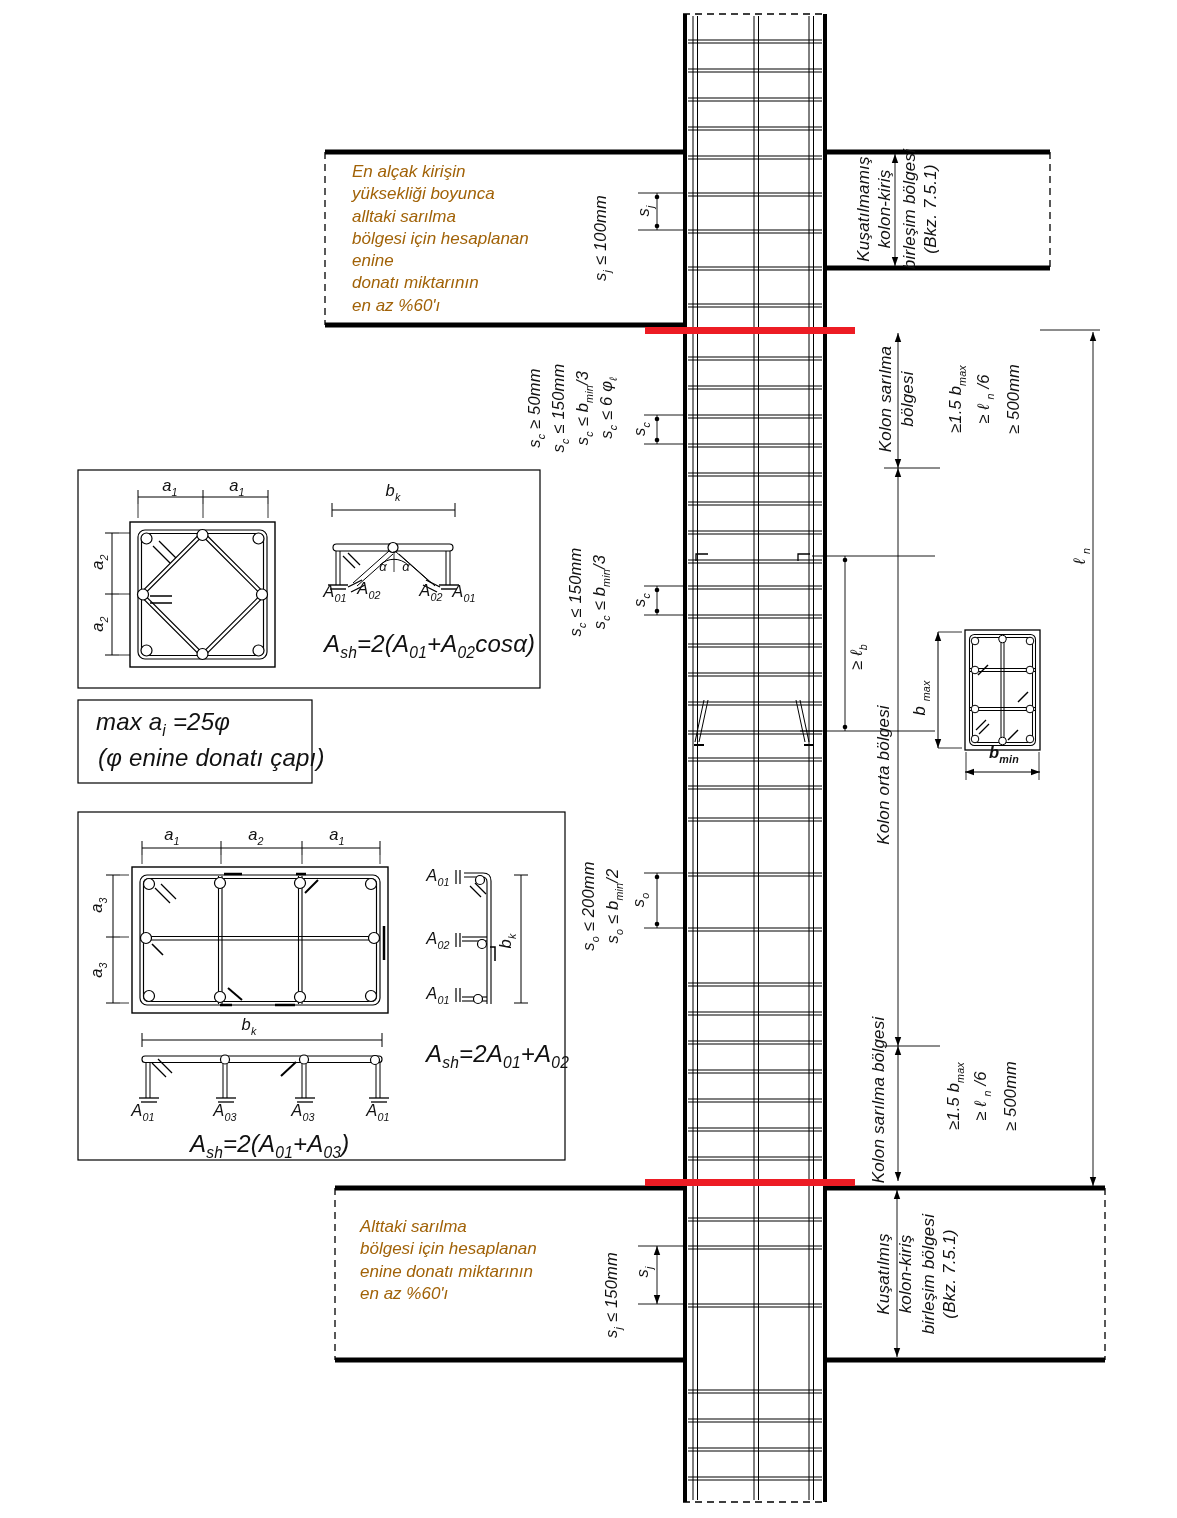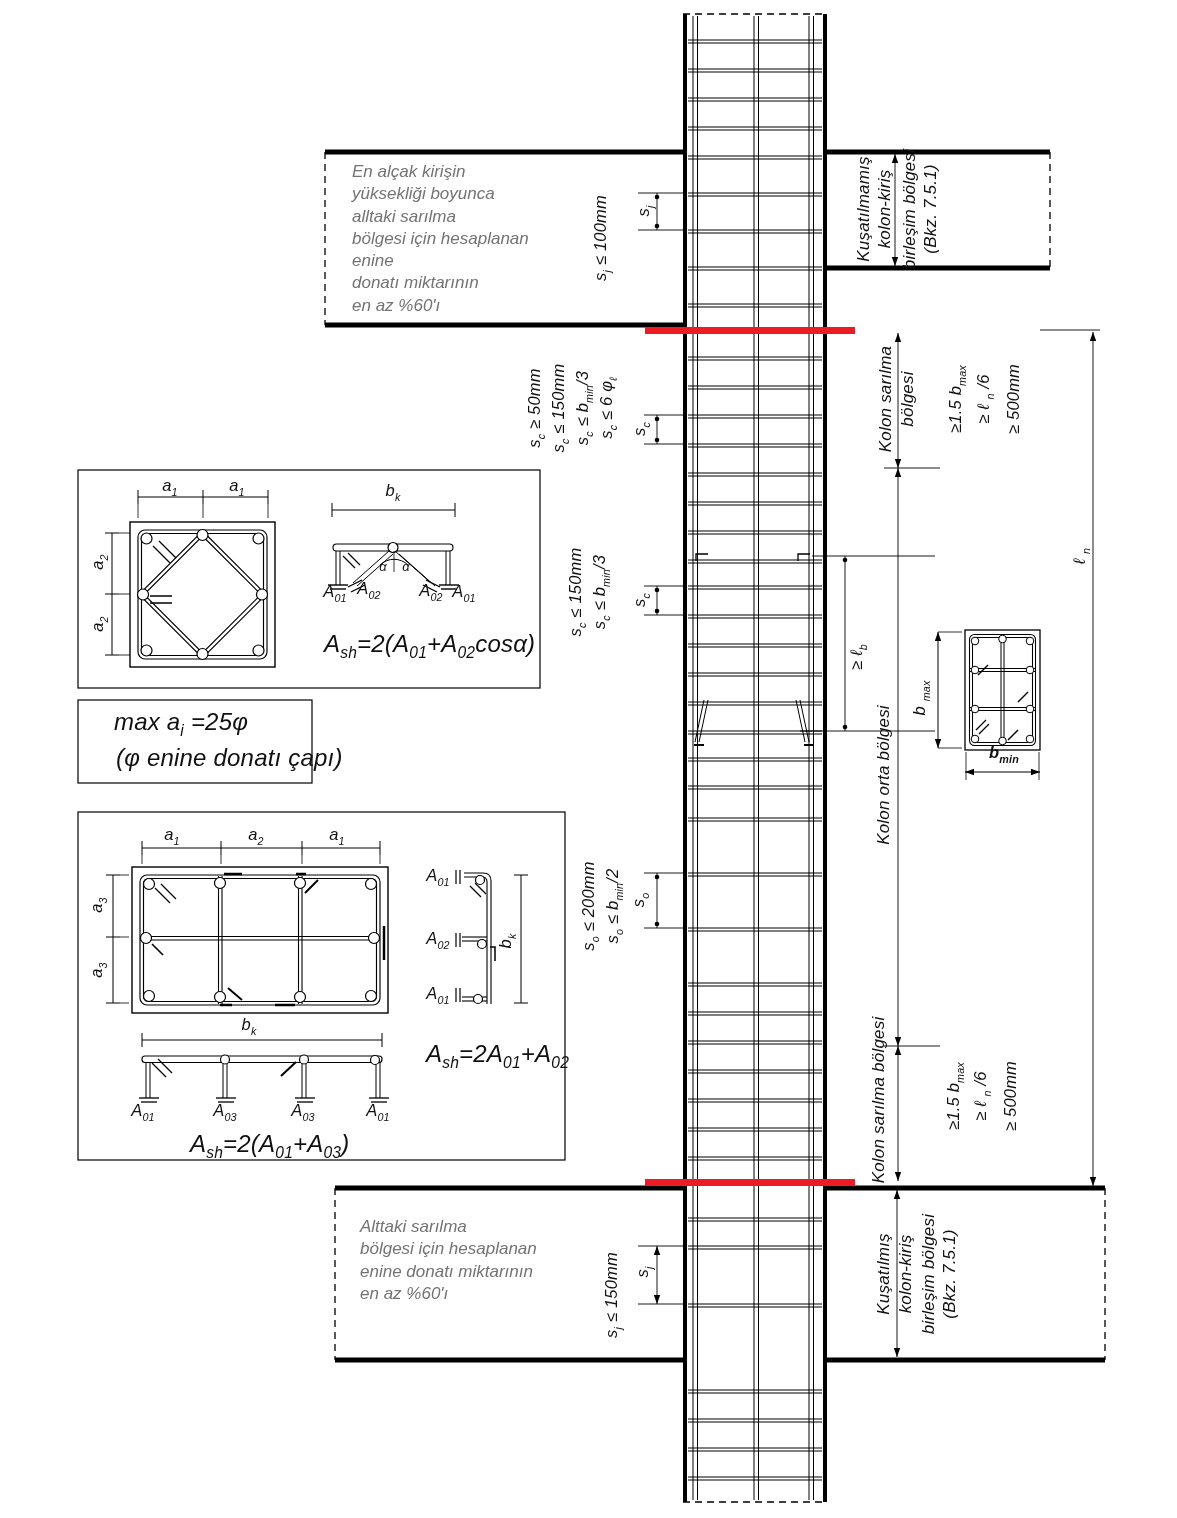--- a/index.html
+++ b/index.html
@@ -7,21 +7,21 @@
          font-family:"Liberation Sans",sans-serif;}
   #dwg{position:absolute;left:0;top:0;}
   .lbl{position:absolute;transform:translate(-50%,-50%);font:italic 16.5px "Liberation Sans",sans-serif;
        color:#111;white-space:nowrap;letter-spacing:.2px;}
   .rot{transform:translate(-50%,-50%) rotate(-90deg);}
   .tl{transform:none;}
   .f13{font-size:13px;}
   .f18{font-size:24px;}
   .f17{font-size:17px;}
   sub{font-size:.65em;font-style:italic;}
-  .note{position:absolute;font:italic 17px/22.3px "Liberation Sans",sans-serif;color:#737373;
+  .note{position:absolute;font:italic 17px/22.3px "Liberation Sans",sans-serif;color:#a16207;
         white-space:pre-line;}
 </style>
 </head>
 <body>
 
 <div id="stage">
   <svg id="dwg" width="1177" height="1518" viewBox="0 0 1177 1518">
       <line x1="685" y1="14" x2="685" y2="1502" stroke="#000" stroke-width="4"></line>
       <line x1="825" y1="14" x2="825" y2="1502" stroke="#000" stroke-width="4"></line>
       <line x1="683" y1="14" x2="827" y2="14" stroke="#000" stroke-width="1.3" stroke-dasharray="7 5"></line>
@@ -379,22 +379,22 @@
 alltaki sarılma
 bölgesi için hesaplanan
 enine
 donatı miktarının
 en az %60'ı</div>
   <div class="note" style="left:360px;top:1216px;">Alttaki sarılma
 bölgesi için hesaplanan
 enine donatı miktarının
 en az %60'ı</div>
 
-  <div class="lbl tl f18" style="left:114px;top:708px;">max a<sub>i</sub> =25φ</div>
-  <div class="lbl tl f18" style="left:116px;top:744px;">(φ enine donatı çapı)</div>
+  <div class="lbl tl f18" style="left:96px;top:708px;">max a<sub>i</sub> =25φ</div>
+  <div class="lbl tl f18" style="left:98px;top:744px;">(φ enine donatı çapı)</div>
 
   <div class="lbl rot f17" style="left:864px;top:209px;">Kuşatılmamış</div>
   <div class="lbl rot f17" style="left:885px;top:209px;">kolon-kiriş</div>
   <div class="lbl rot f17" style="left:910px;top:209px;">birleşim bölgesi</div>
   <div class="lbl rot f17" style="left:931px;top:209px;">(Bkz. 7.5.1)</div>
 
   <div class="lbl rot" style="left:602px;top:238px;">s<sub>j</sub> ≤ 100mm</div>
   <div class="lbl rot" style="left:645px;top:211px;">s<sub>j</sub></div>
 
   <div class="lbl rot" style="left:536px;top:408px;">s<sub>c</sub> ≥ 50mm</div>

